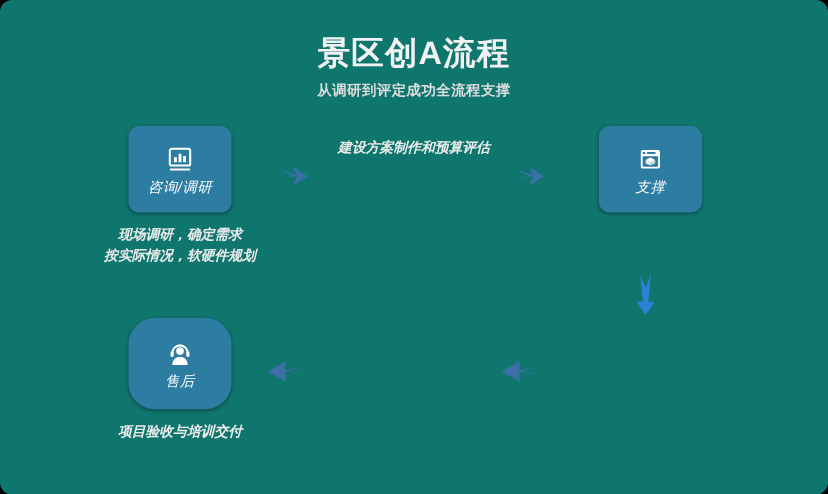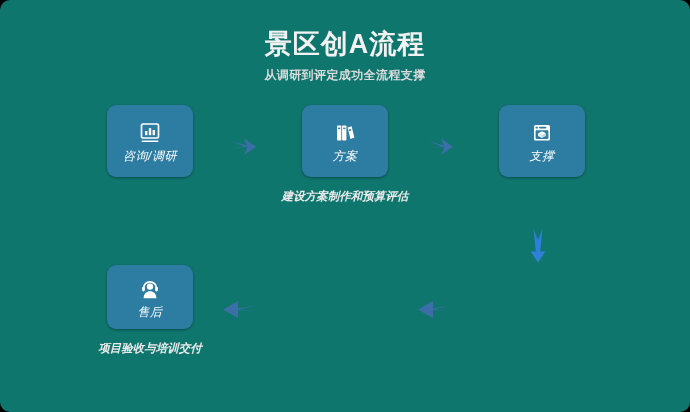--- a/index.html
+++ b/index.html
@@ -71,21 +71,21 @@
     margin: 0 auto;
     background: #2d7ca2;
     border-radius: 9px;
     display: flex;
     flex-direction: column;
     align-items: center;
     justify-content: center;
     gap: 4px;
     box-shadow: 0 1px 3px rgba(0,0,0,0.35);
   }
-  .row-bottom .card { height: 64px; }
+  .row-bottom .card { height: 76px; border-radius: 22px; }
 
   .card .icon {
     width: 26px;
     height: 26px;
     display: flex;
     align-items: center;
     justify-content: center;
   }
   .card .icon svg { display: block; }
 
@@ -144,43 +144,34 @@
           <svg width="24" height="24" viewBox="0 0 24 24">
             <rect x="3.5" y="3" width="17" height="14" rx="1.6" fill="none" stroke="#fff" stroke-width="1.7"></rect>
             <rect x="7" y="10" width="2.4" height="4.2" fill="#fff"></rect>
             <rect x="10.8" y="7.2" width="2.4" height="7" fill="#fff"></rect>
             <rect x="14.6" y="9" width="2.4" height="5.2" fill="#fff"></rect>
             <rect x="3.5" y="19.4" width="17" height="1.7" rx="0.8" fill="#fff"></rect>
           </svg>
         </span>
         <span class="card-label">咨询/调研</span>
       </div>
+      <div class="caption">
+        <div>现场调研，确定需求</div>
+        <div>按实际情况，软硬件规划</div>
+      </div>
     </div>
 
     <div class="arrow-h a1">
       <svg width="40" height="24" viewBox="0 0 40 24">
         <path d="M4 6 L22 11.6 L4 13.6 L16 11.6 Z" fill="#3c6fa8"></path>
         <path d="M16 3.5 L28 11.8 L16 20 L19.5 11.8 Z" fill="#3c6fa8"></path>
       </svg>
     </div>
 
     <div class="node col-2">
-      <div class="card">
-        <span class="icon">
-          <svg width="24" height="24" viewBox="0 0 24 24">
-            <rect x="4" y="4.5" width="4.3" height="15" rx="0.8" fill="#fff"></rect>
-            <rect x="5.1" y="6.6" width="2.1" height="1.5" fill="#2d7ca2"></rect>
-            <rect x="9.1" y="4.5" width="4.3" height="15" rx="0.8" fill="#fff"></rect>
-            <rect x="10.2" y="6.6" width="2.1" height="1.5" fill="#2d7ca2"></rect>
-            <path d="M14.6 6.4 L18.6 5.2 L21.4 16.6 L17.4 18 Z" fill="#fff"></path>
-            <path d="M15.6 8.6 L17.9 7.9 L18.3 9.4 L16 10.1 Z" fill="#2d7ca2"></path>
-          </svg>
-        </span>
-        <span class="card-label">方案</span>
-      </div>
       <div class="caption">
         <div>建设方案制作和预算评估</div>
       </div>
     </div>
 
     <div class="arrow-h a2">
       <svg width="40" height="24" viewBox="0 0 40 24">
         <path d="M4 6 L22 11.6 L4 13.6 L16 11.6 Z" fill="#3c6fa8"></path>
         <path d="M16 3.5 L28 11.8 L16 20 L19.5 11.8 Z" fill="#3c6fa8"></path>
       </svg>

